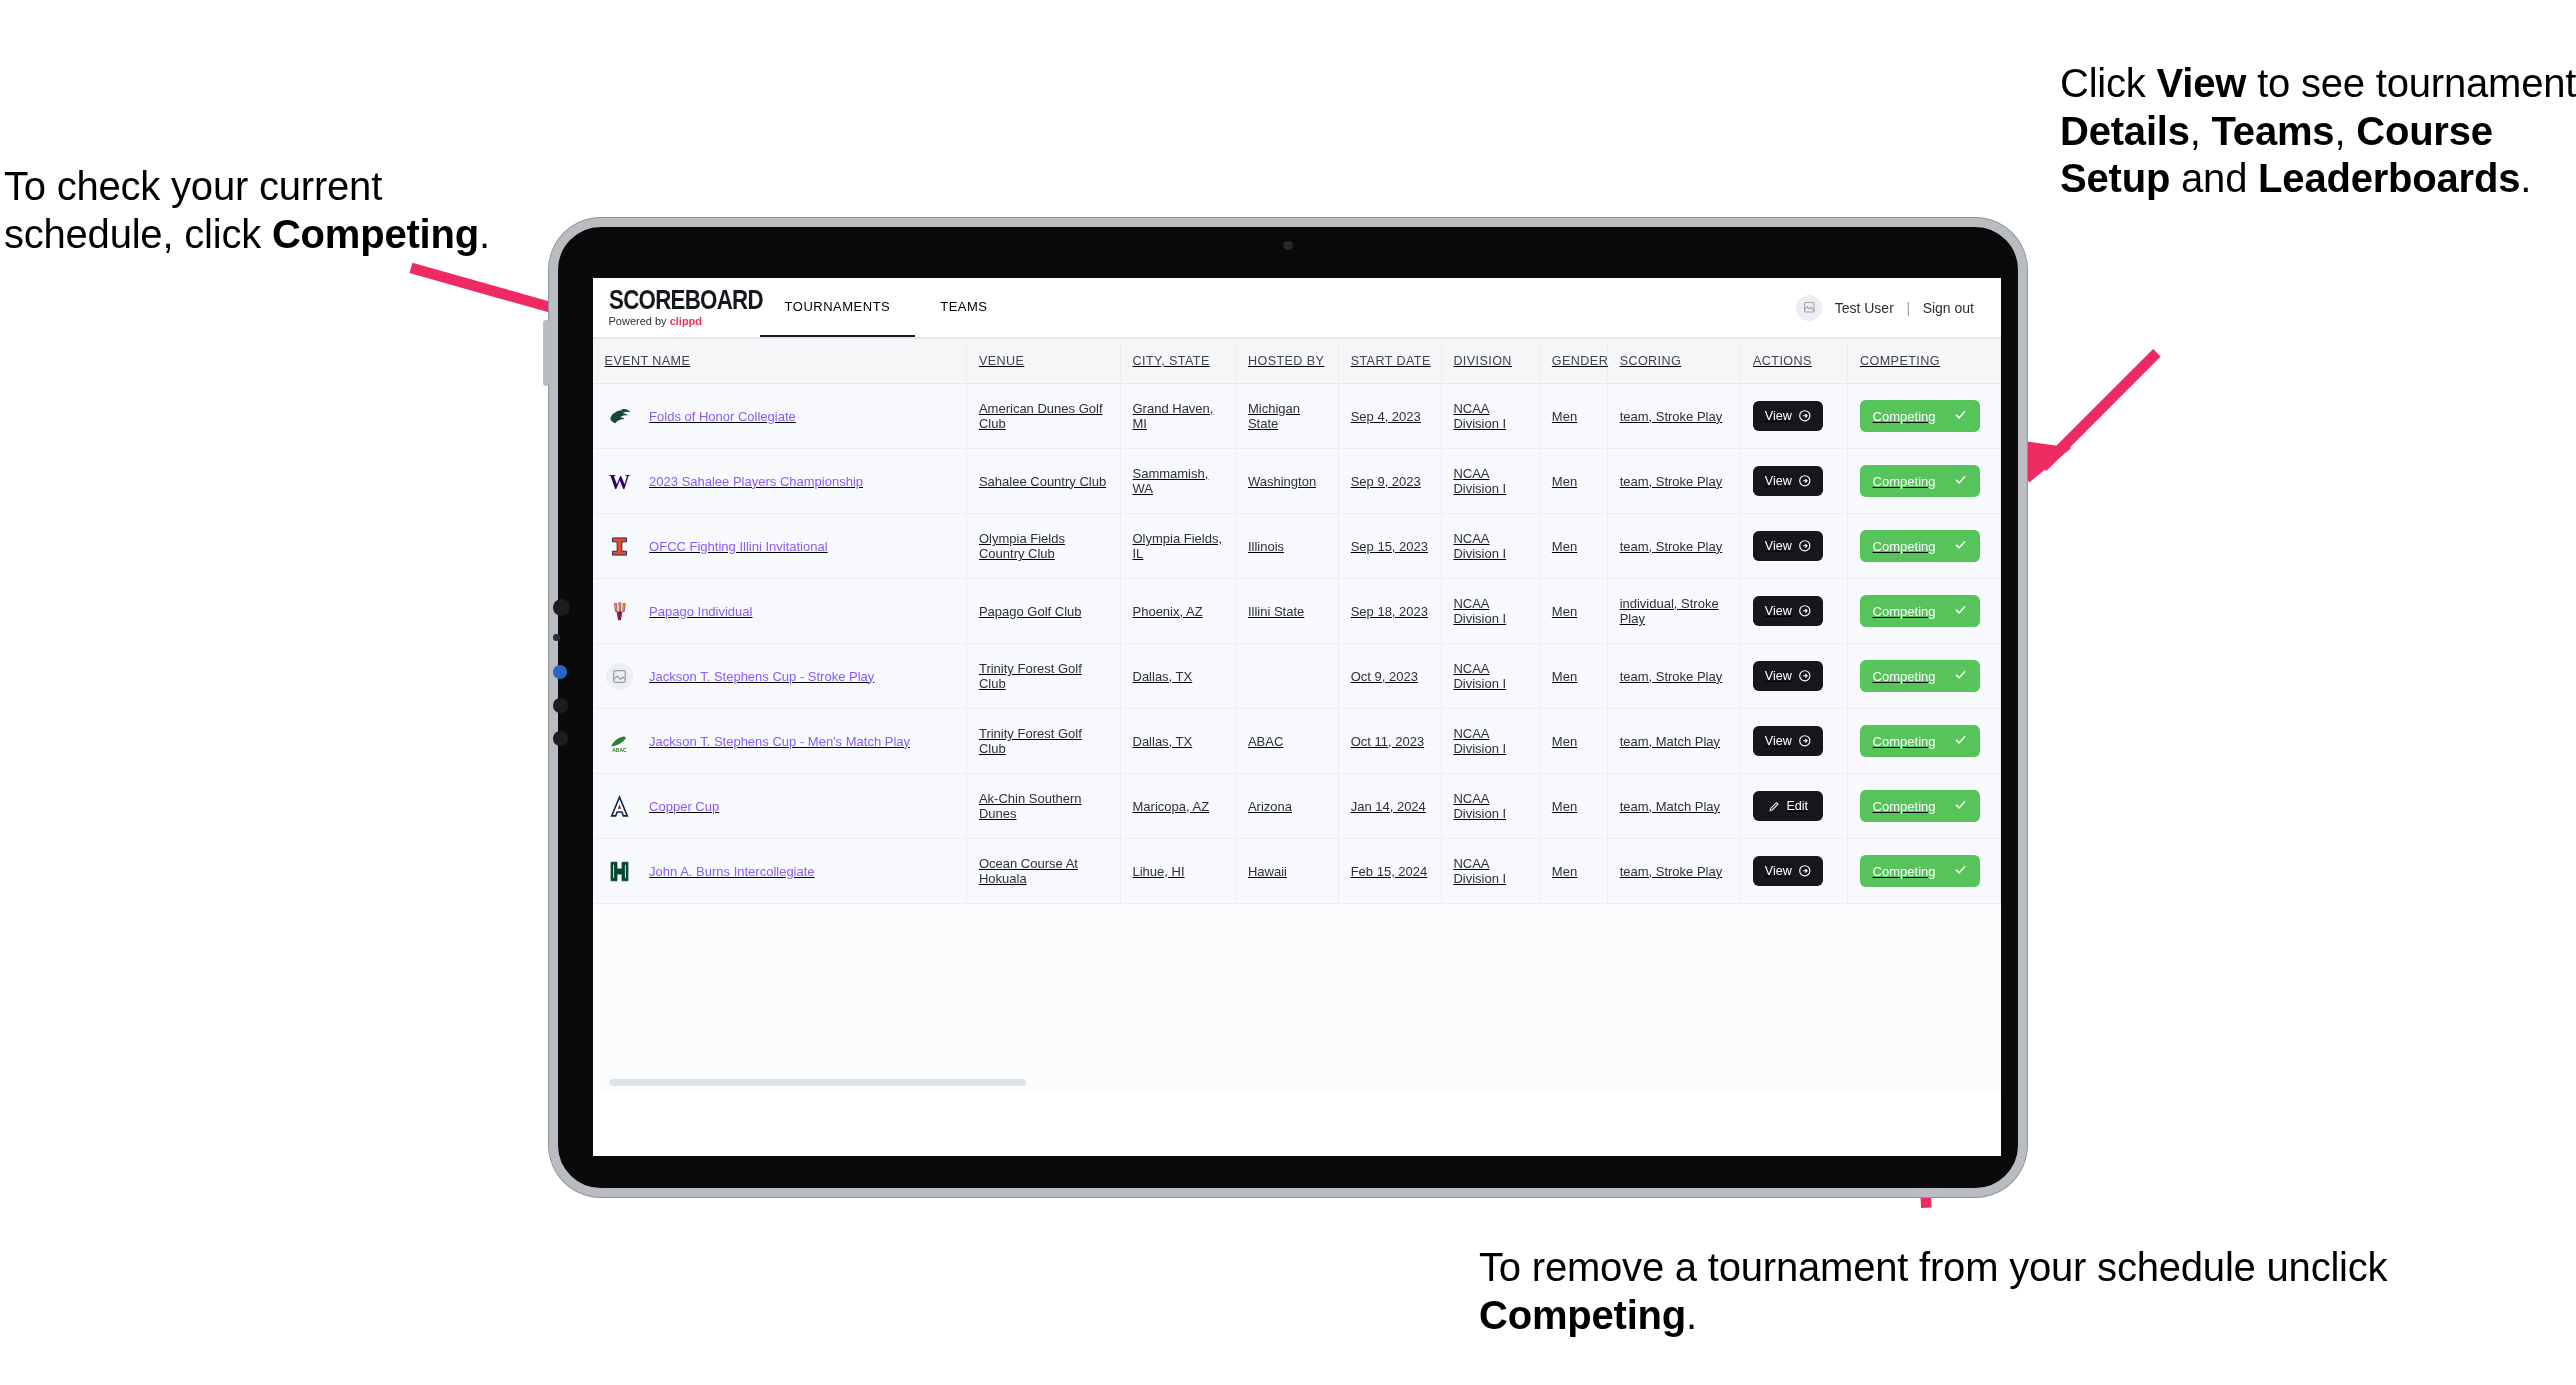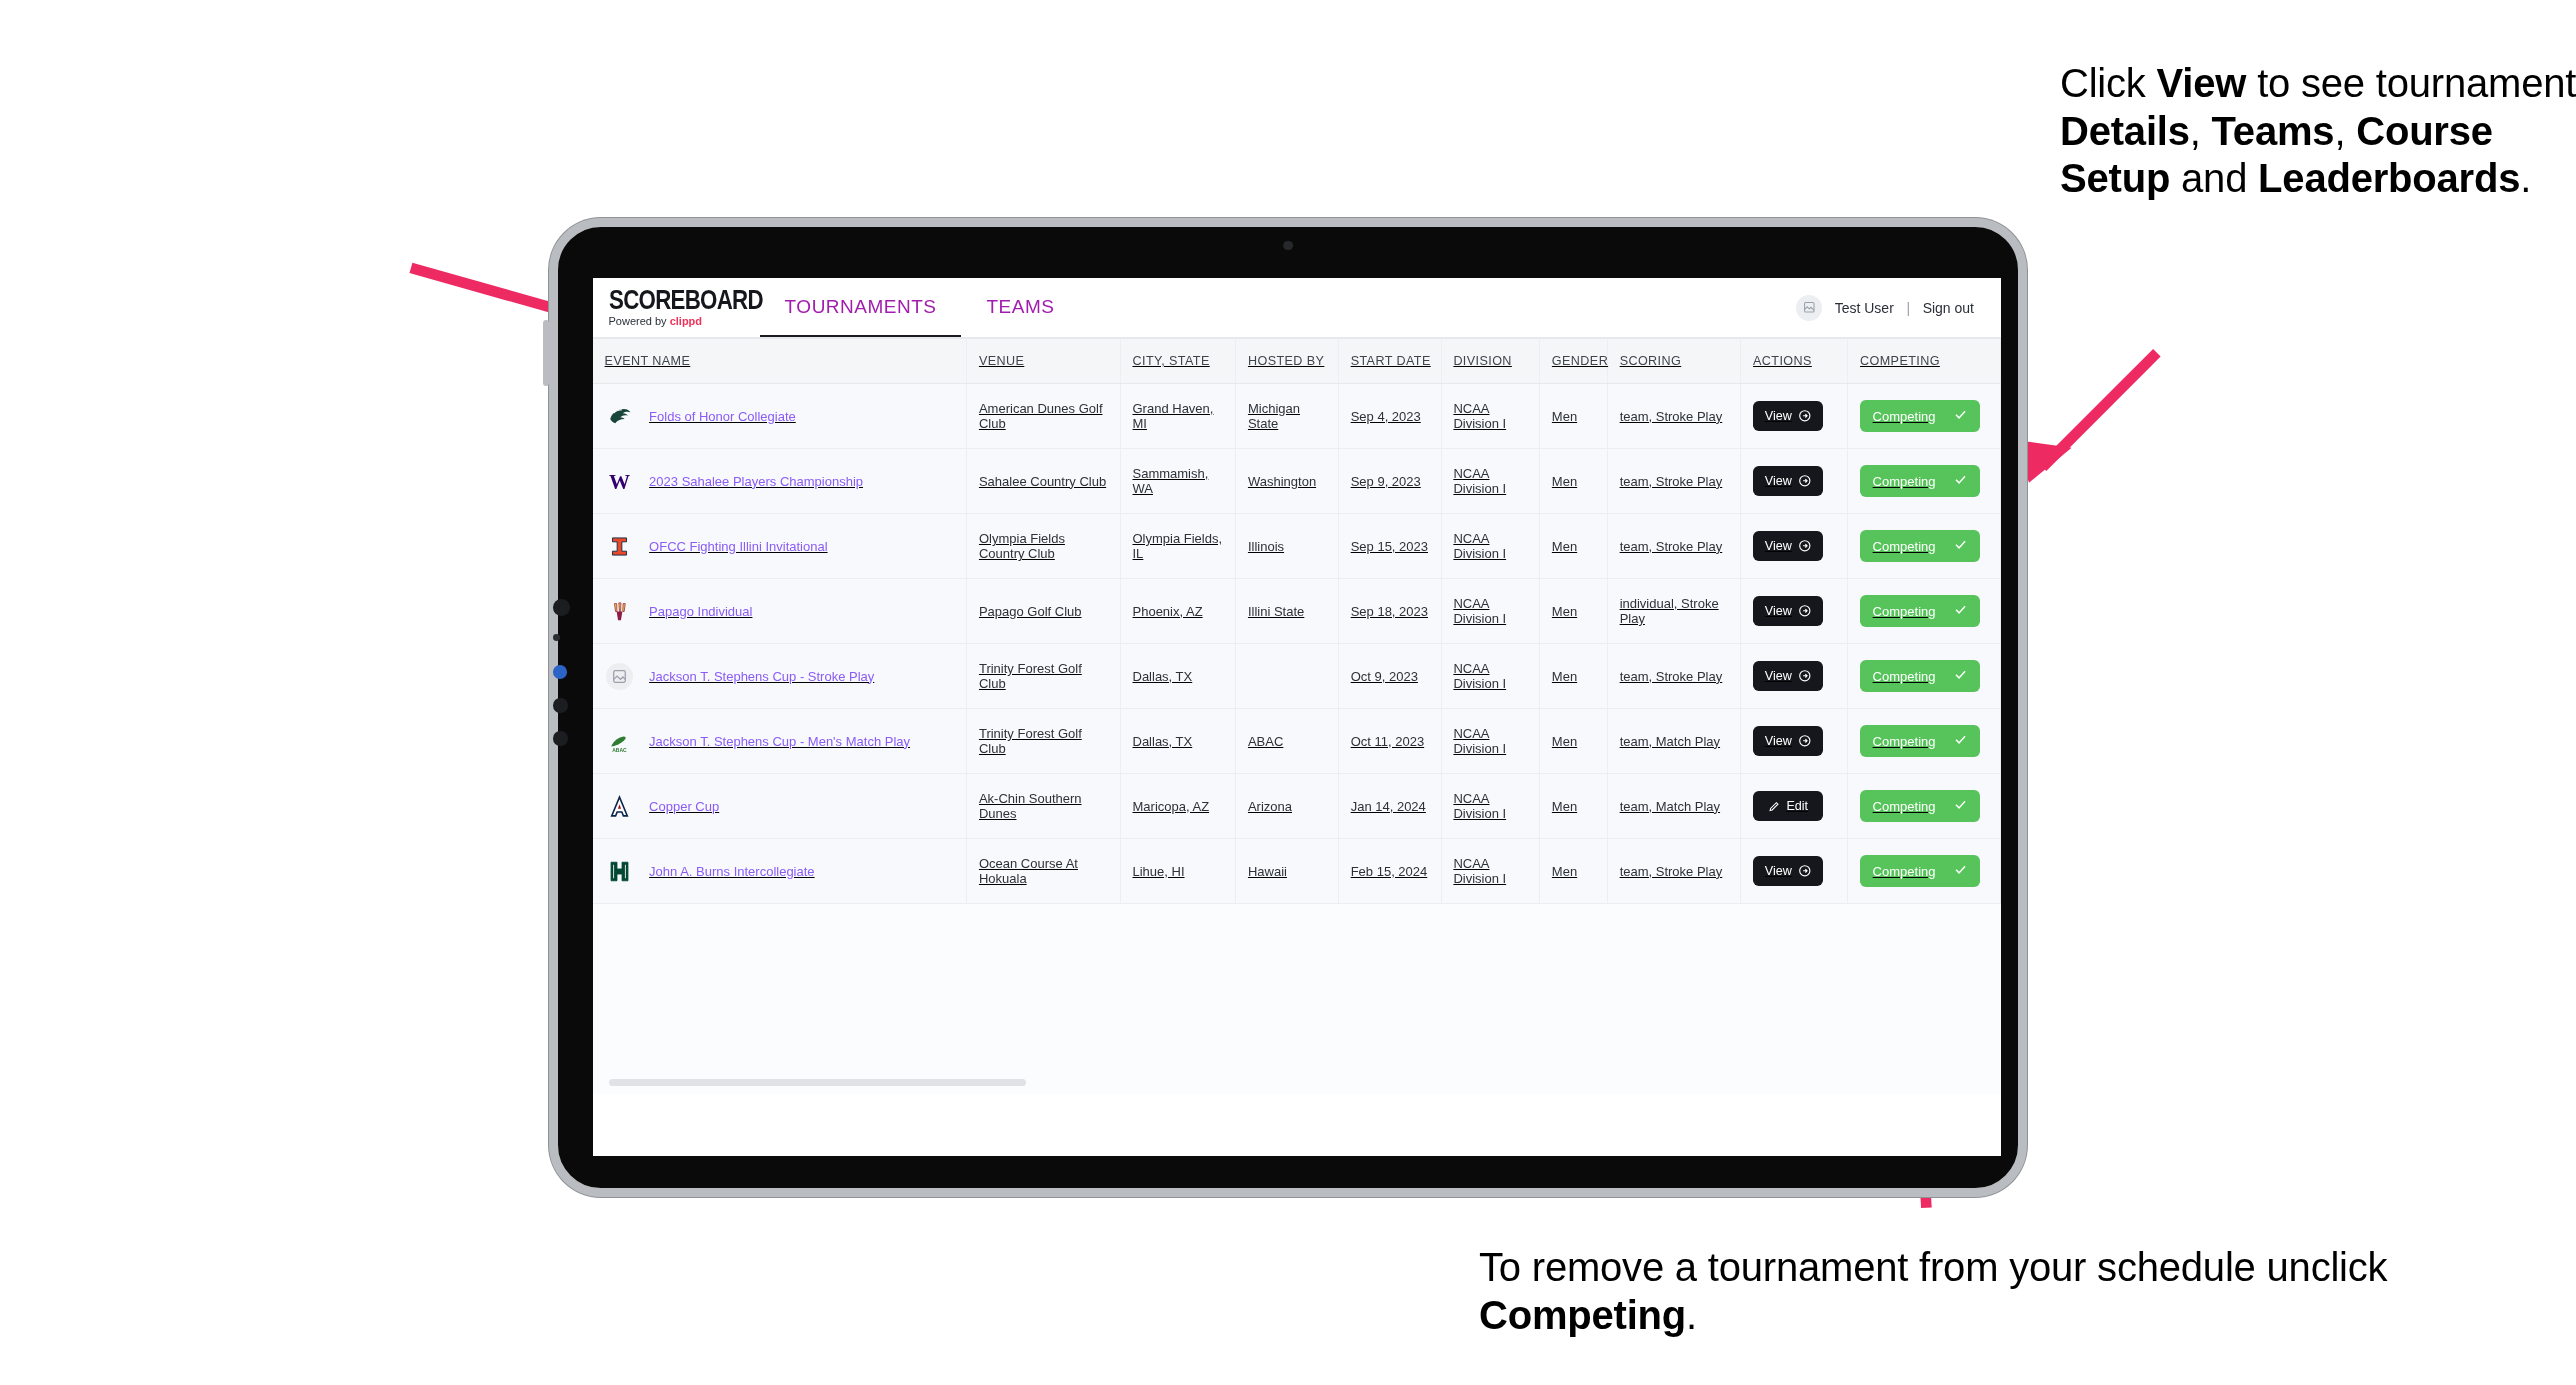--- a/index.html
+++ b/index.html
@@ -66,21 +66,21 @@
     font-weight:700; font-size:24px; letter-spacing:-0.8px;
     color:#15171c; line-height:1; 
     transform: scaleX(0.93) scaleY(1.12); transform-origin: left top;
   }
   .brand-sub { font-size:11px; color:#2b2f38; margin-top:4.8px; }
   .brand-sub .clippd { color:#f0325a; font-weight:700; }
 
   .navtabs { display:flex; align-items:stretch; margin-left:13.6px; }
   .navtab {
     padding: 0 25px; display:flex; align-items:center;
-    font-size:19px; letter-spacing:0.5px; color:#a21caf;
+    font-size:13px; letter-spacing:0.5px; color:#000000;
     border-bottom: 2.9px solid transparent; cursor:pointer;
     white-space:nowrap;
   }
   .navtab.active { border-bottom-color:#181b22; font-weight:400; }
 
   .userbox {
     margin-left:auto; display:flex; align-items:center; gap:12.6px;
     padding-right:27px; font-size:14px; color:#2a2e36;
   }
   .avatar {
@@ -160,20 +160,23 @@
   #hscroll {
     position:absolute; left:15.5px; bottom:7.8px; width:417px; height:6.8px;
     background:#dfe2e7; border-radius:3.9px;
   }
 </style>
 </head>
 <body>
 
 <div id="stage">
 
+  <div class="annot" id="annot-left">
+    <span>To check your current schedule, click </span><b>Competing</b><span>.</span>
+  </div>
 
   <div class="annot" id="annot-right">
     <span>Click </span><b>View</b><span> to see tournament </span><b>Details</b><span>, </span><b>Teams</b><span>, </span><b>Course Setup</b>
     <span>and </span><b>Leaderboards</b><span>.</span>
   </div>
 
   <div class="annot" id="annot-bottom">
     <span>To remove a tournament from your schedule unclick </span><b>Competing</b><span>.</span>
   </div>
 

